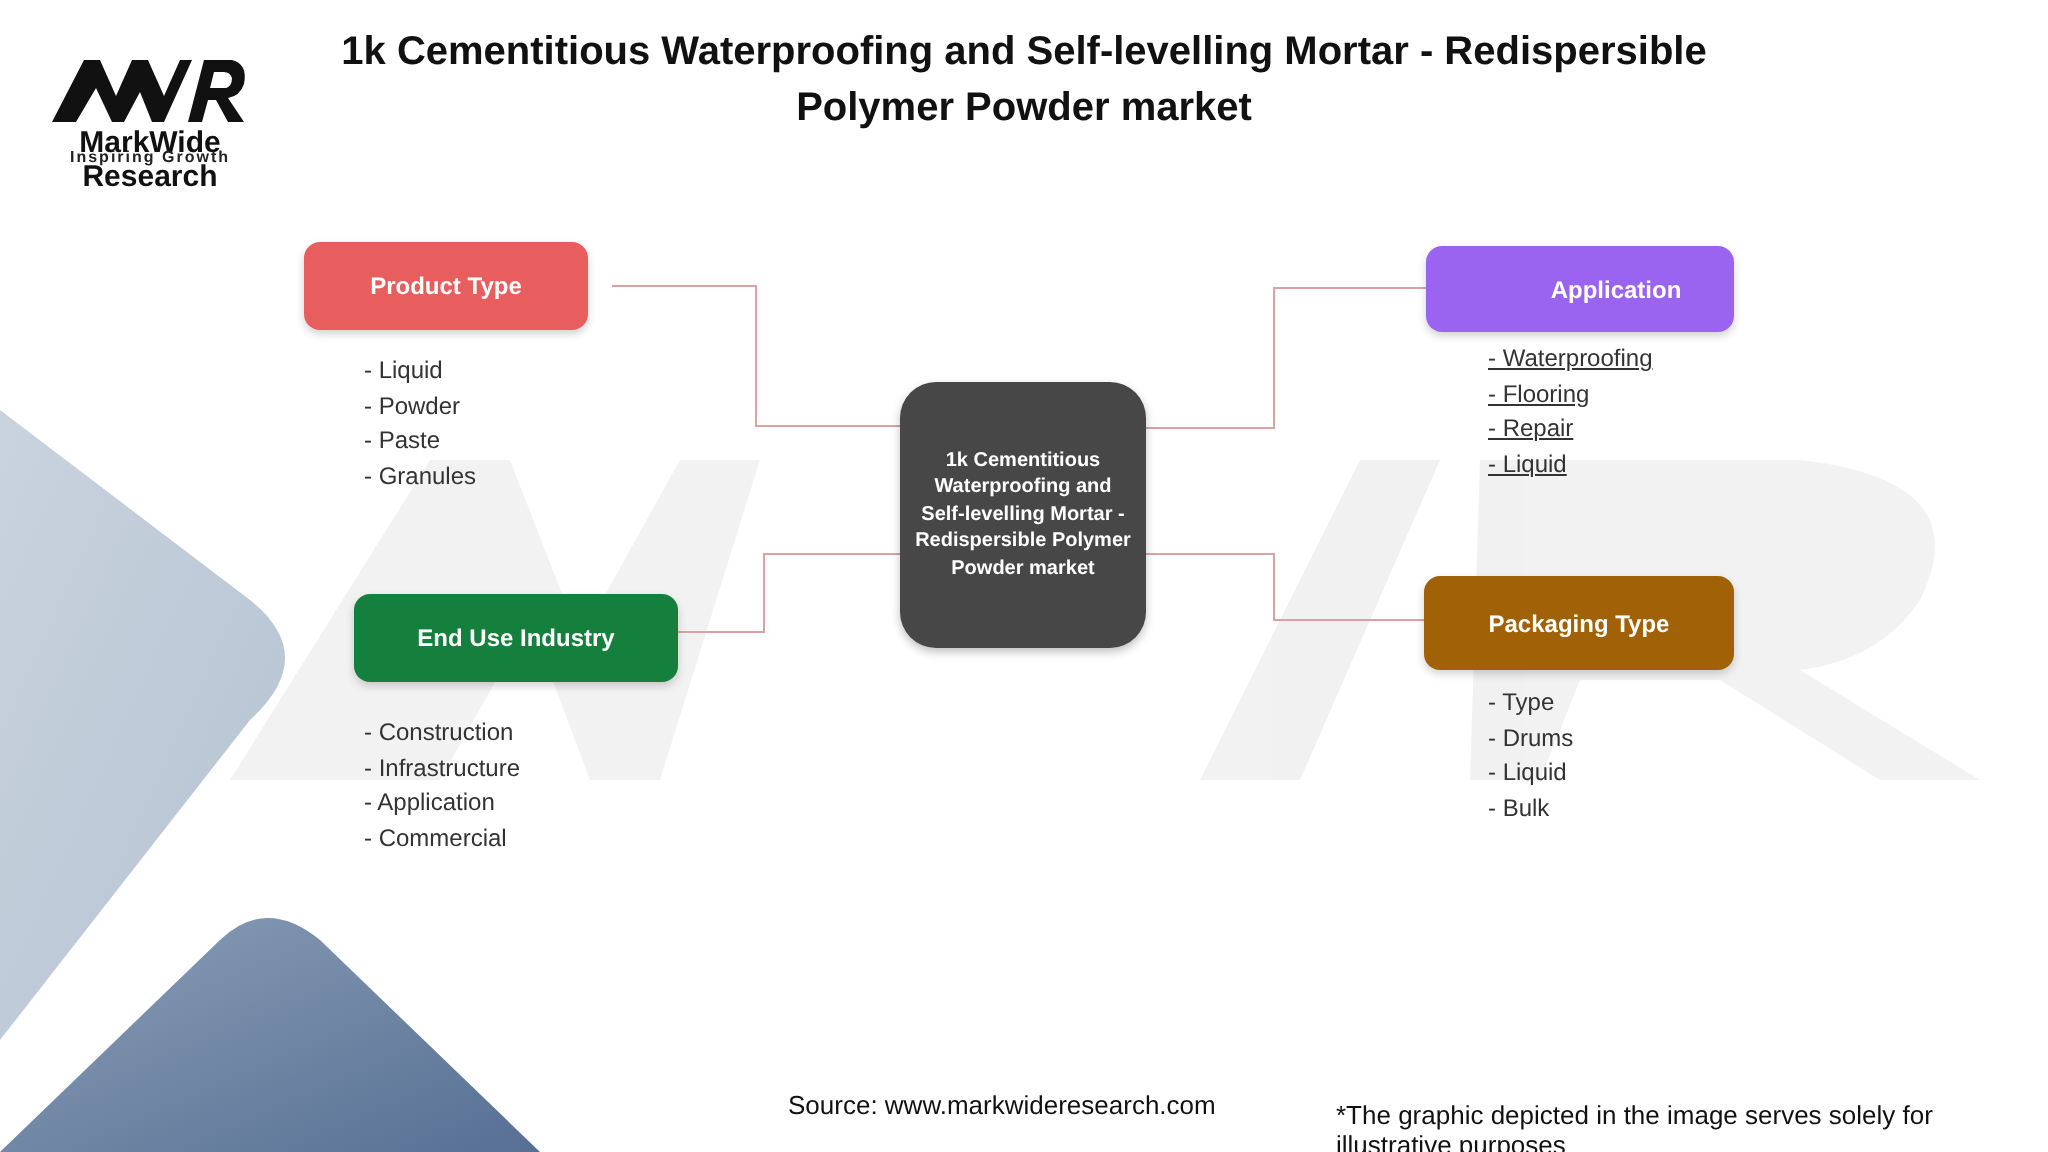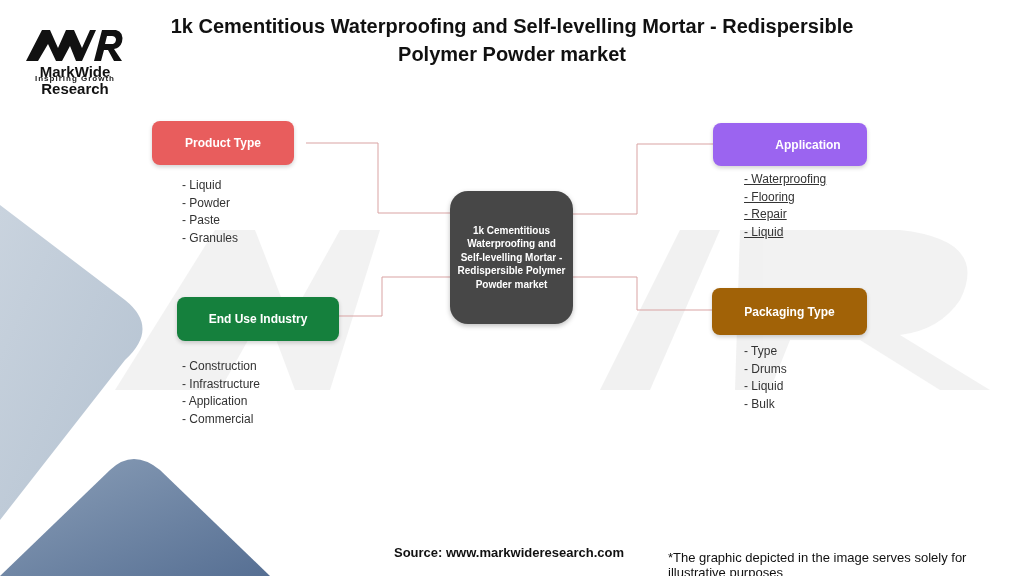--- a/index.html
+++ b/index.html
@@ -16,21 +16,21 @@
 
   .title { position: absolute; left: 140px; top: 12px; width: 744px; text-align: center; font-size: 20px; font-weight: bold; color: #111; line-height: 28px; }
 
   .cat-box { position: absolute; border-radius: 8px; color: #fff; font-weight: bold; font-size: 12px; display: flex; align-items: center; justify-content: center; box-shadow: 0 2px 4px rgba(0,0,0,0.18); }
   .cat-list { position: absolute; font-size: 12px; color: #333; line-height: 17.5px; list-style: none; }
 
   .center-box { position: absolute; left: 450px; top: 191px; width: 123px; height: 133px; background: #474747; border-radius: 18px; color: #fff; font-weight: bold; font-size: 10px; line-height: 13.5px; text-align: center; display: flex; align-items: center; justify-content: center; padding: 6px 6px; box-shadow: 0 2px 5px rgba(0,0,0,0.25); }
 
   .connectors { position: absolute; left: 0; top: 0; width: 1024px; height: 576px; }
 
-  .source { position: absolute; left: 394px; top: 545px; font-size: 13px; font-weight: bold; color: #111; text-align: right; }
+  .source { position: absolute; left: 394px; top: 545px; font-size: 13px; font-weight: normal; color: #111; text-align: right; }
   .disclaimer { position: absolute; left: 668px; top: 550px; font-size: 13px; color: #111; }
 </style>
 </head>
 <body>
 
 <svg class="bg-shape" style="left:0;top:0;" width="1024" height="576" viewBox="0 0 1024 576">
   <defs>
     <linearGradient id="g1" x1="0" y1="0" x2="1" y2="1">
       <stop offset="0" stop-color="#c9d3de"></stop>
       <stop offset="1" stop-color="#b4c2d1"></stop>

